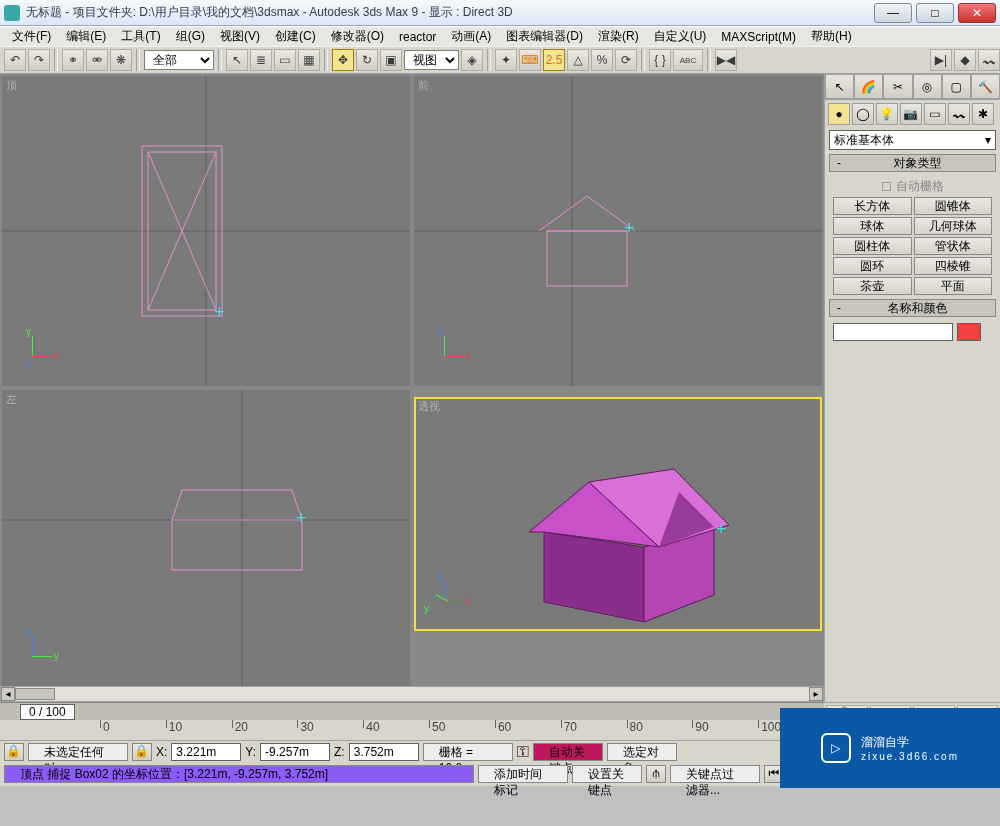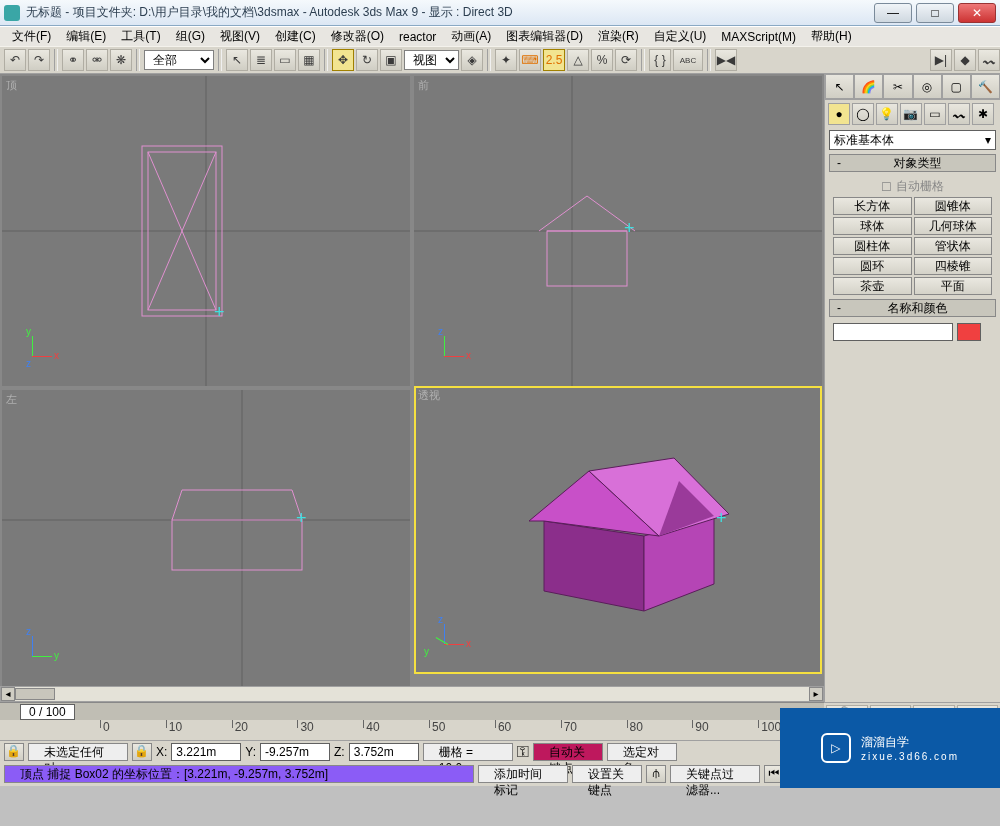--- a/index.html
+++ b/index.html
@@ -210,21 +210,21 @@
     </svg>
     <div class="cross" style="left:294px;top:118px">+</div>
     <div class="axis">
       <div class="lx" style="background:#40f040"></div>
         <div class="ly" style="background:#4080f0"></div>
       <span style="position:absolute;left:42px;top:14px;color:#40f040;font-size:10px">y</span>
       <span style="position:absolute;left:14px;top:-10px;color:#4080f0;font-size:10px">z</span>
     </div>
   </div>
 
-  <div class="viewport active" style="left:414px;top:312px;width:408px;height:288px">
+  <div class="viewport active" style="left:414px;top:323px;width:408px;height:234px">
     <div class="vplabel">透视</div>
     <svg width="408" height="296" style="position:absolute;left:0;top:0">
 
       <polygon points="130,135 230,150 230,225 130,205" fill="#8b2e8b" stroke="#5a1e5a"></polygon>
 
       <polygon points="230,150 300,130 300,198 230,225" fill="#b545b5" stroke="#5a1e5a"></polygon>
 
       <polygon points="115,135 175,85 245,150 130,135" fill="#c850c8" stroke="#5a1e5a"></polygon>
 
       <polygon points="175,85 260,72 315,128 245,150" fill="#d870d8" stroke="#5a1e5a"></polygon>

